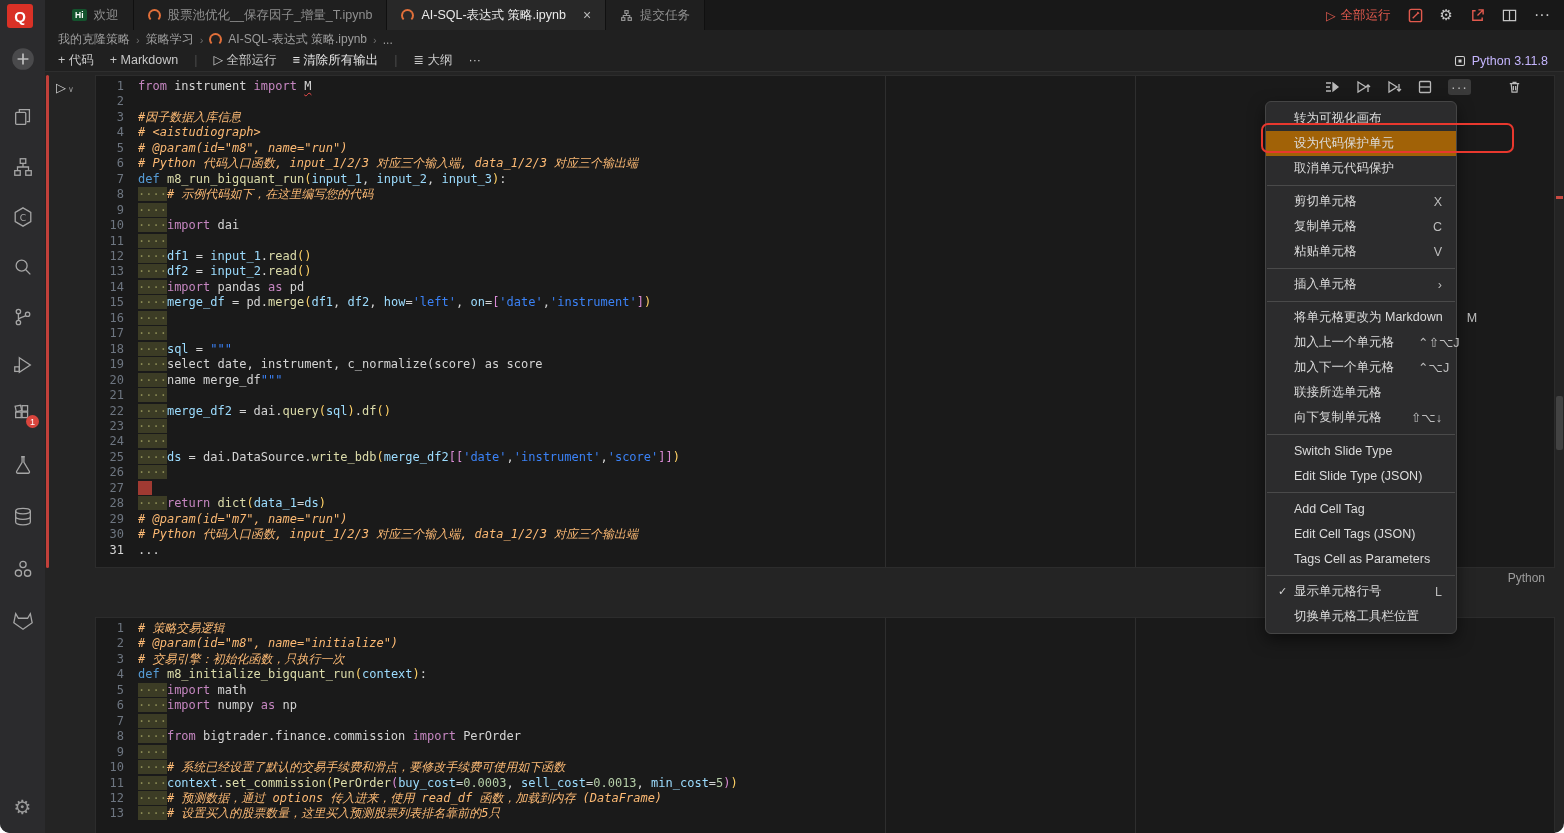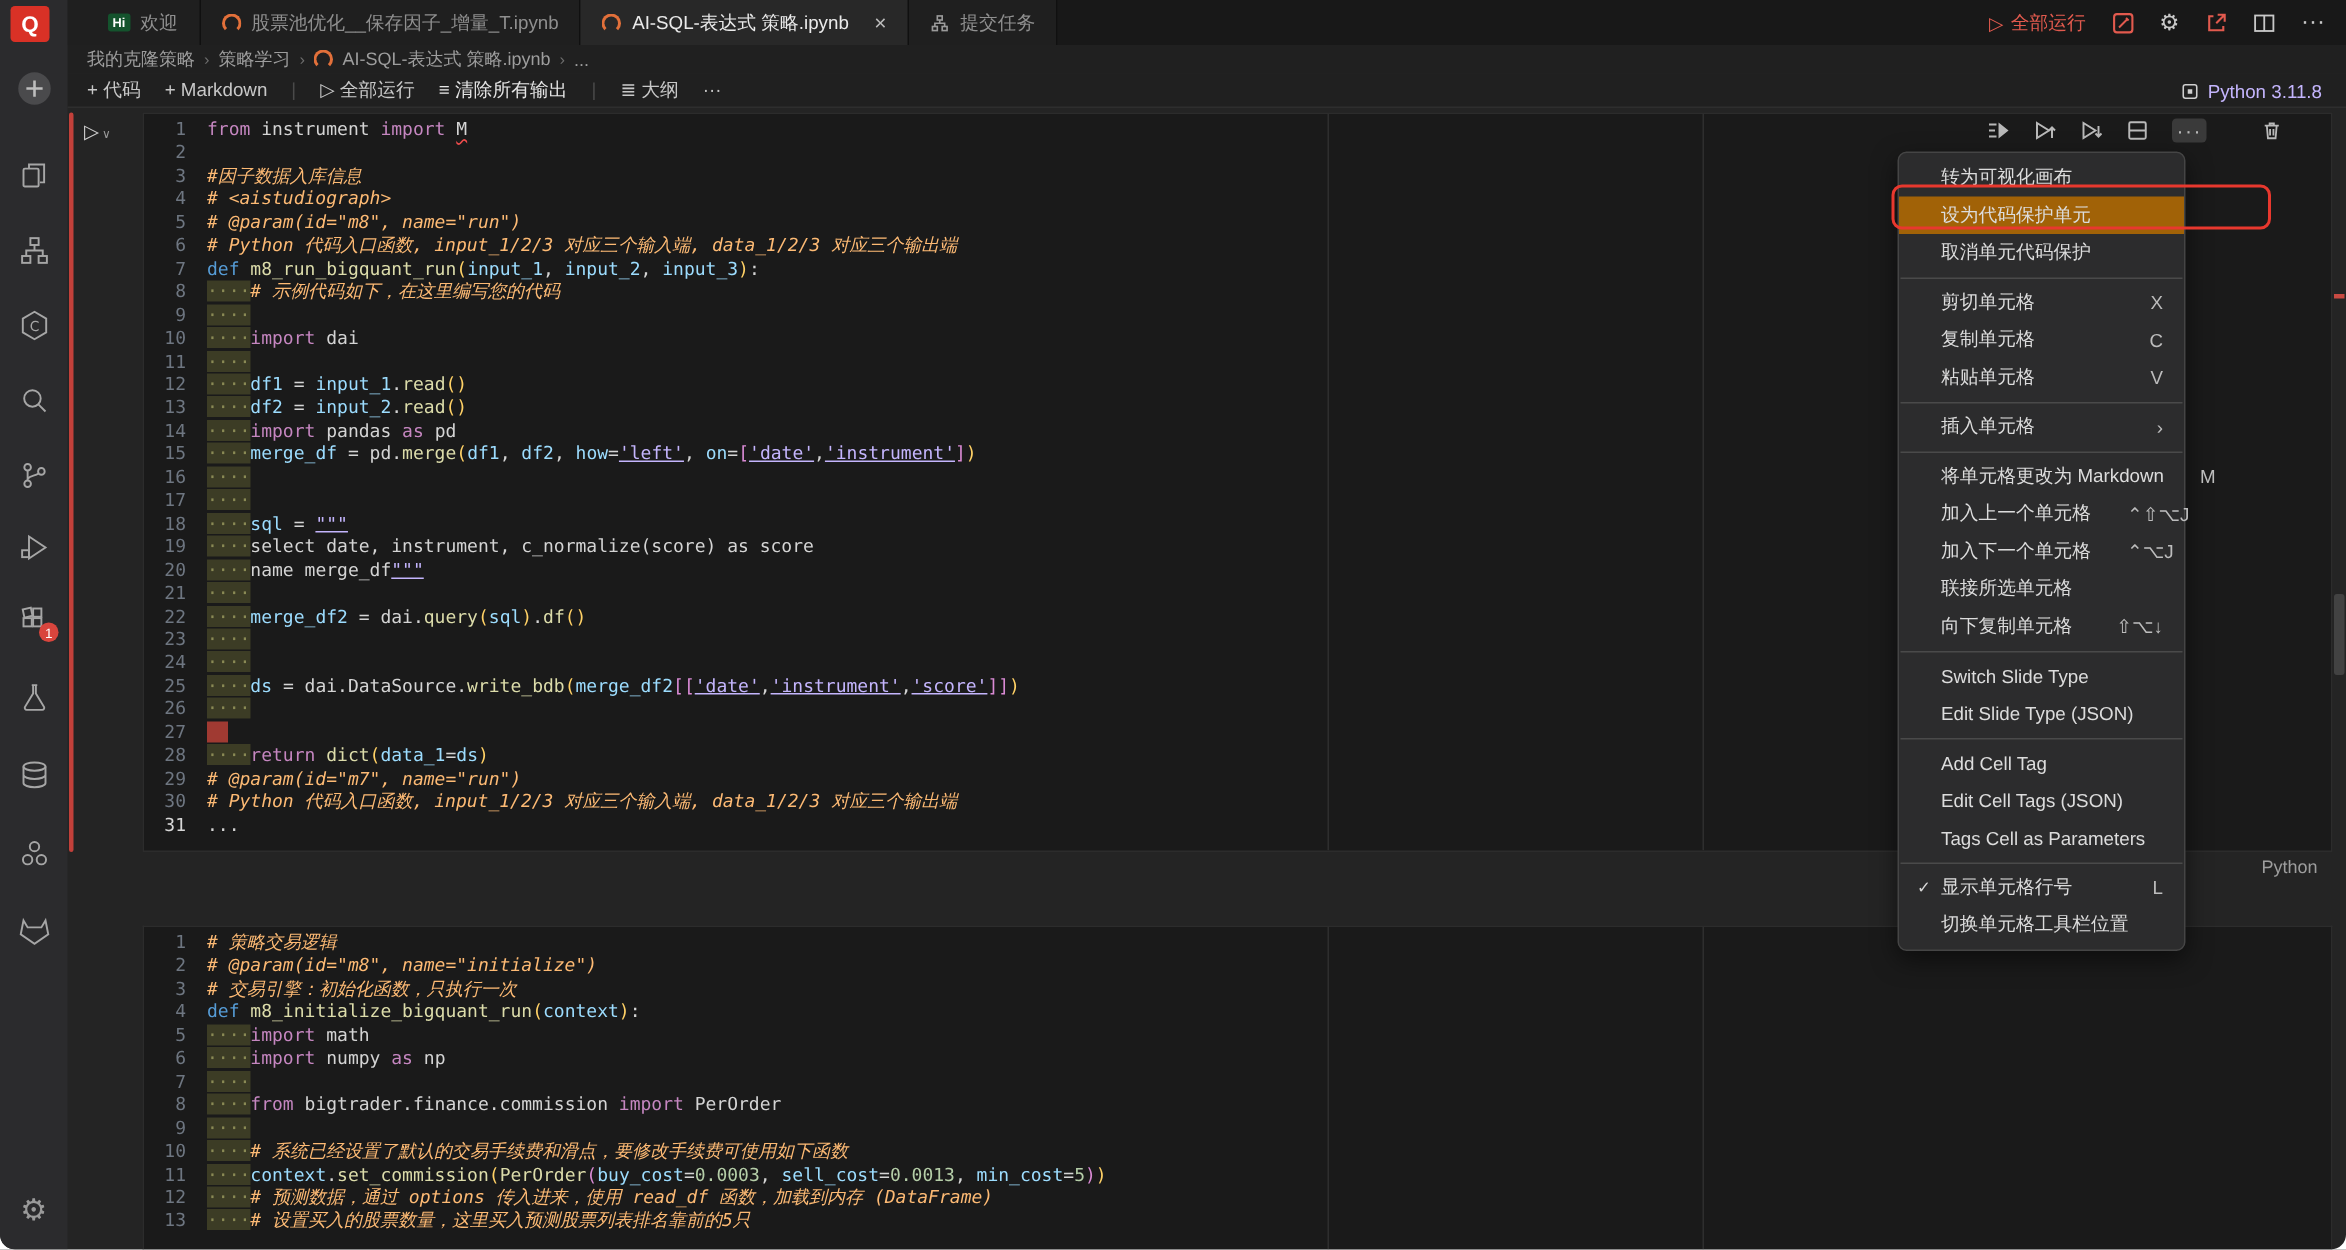--- a/index.html
+++ b/index.html
@@ -47,21 +47,21 @@
   #cell1-runbtn{position:absolute;left:56px;top:80px;color:#d0d0d0;font-size:13px;display:flex;align-items:flex-start;gap:2px;}
   #cell1-runbtn .chev{font-size:8px;color:#9a9a9a;margin-top:5px;}
   .ruler{position:absolute;top:0;bottom:0;width:1px;background:#2e2e2e;}
   .code{position:absolute;left:0;top:3px;right:0;font-family:"DejaVu Sans Mono","Liberation Mono",monospace;
         font-size:12px;line-height:15.45px;}
   .cl{display:flex;white-space:pre;}
   .ln{width:28px;text-align:right;color:#6e7681;flex:none;user-select:none;}
   .ln.cur{color:#d7d7d7;}
   .lc{margin-left:14px;}
   .tk-k{color:#c586c0;} .tk-d{color:#569cd6;} .tk-f{color:#dcdcaa;} .tk-v{color:#9cdcfe;}
-  .tk-s{color:#c4b5fd;text-decoration:underline;} .tk-n{color:#b5cea8;} .tk-w{color:#d4d4d4;}
+  .tk-s{color:#3b82f6;} .tk-n{color:#b5cea8;} .tk-w{color:#d4d4d4;}
   .tk-c{color:#fdba74;font-style:italic;}
   .tk-g{color:#ffd166;} .tk-m{color:#d98ad4;}
   .tk-i{background:rgba(125,125,58,.34);color:#8a8a55;}
   .tk-r{background:#a03a32;color:transparent;}
   .tk-err{color:#d4d4d4;text-decoration:underline wavy #f14c4c 1px;text-underline-offset:2px;}
 
   #cell1-toolbar{position:absolute;top:79px;right:42px;display:flex;align-items:center;gap:15px;color:#b9b9b9;z-index:6;}
   #cell1-toolbar .gap{width:6px;}
   #lang-badge{position:absolute;right:19px;top:571px;color:#9d9d9d;font-size:12px;z-index:9;}
 

